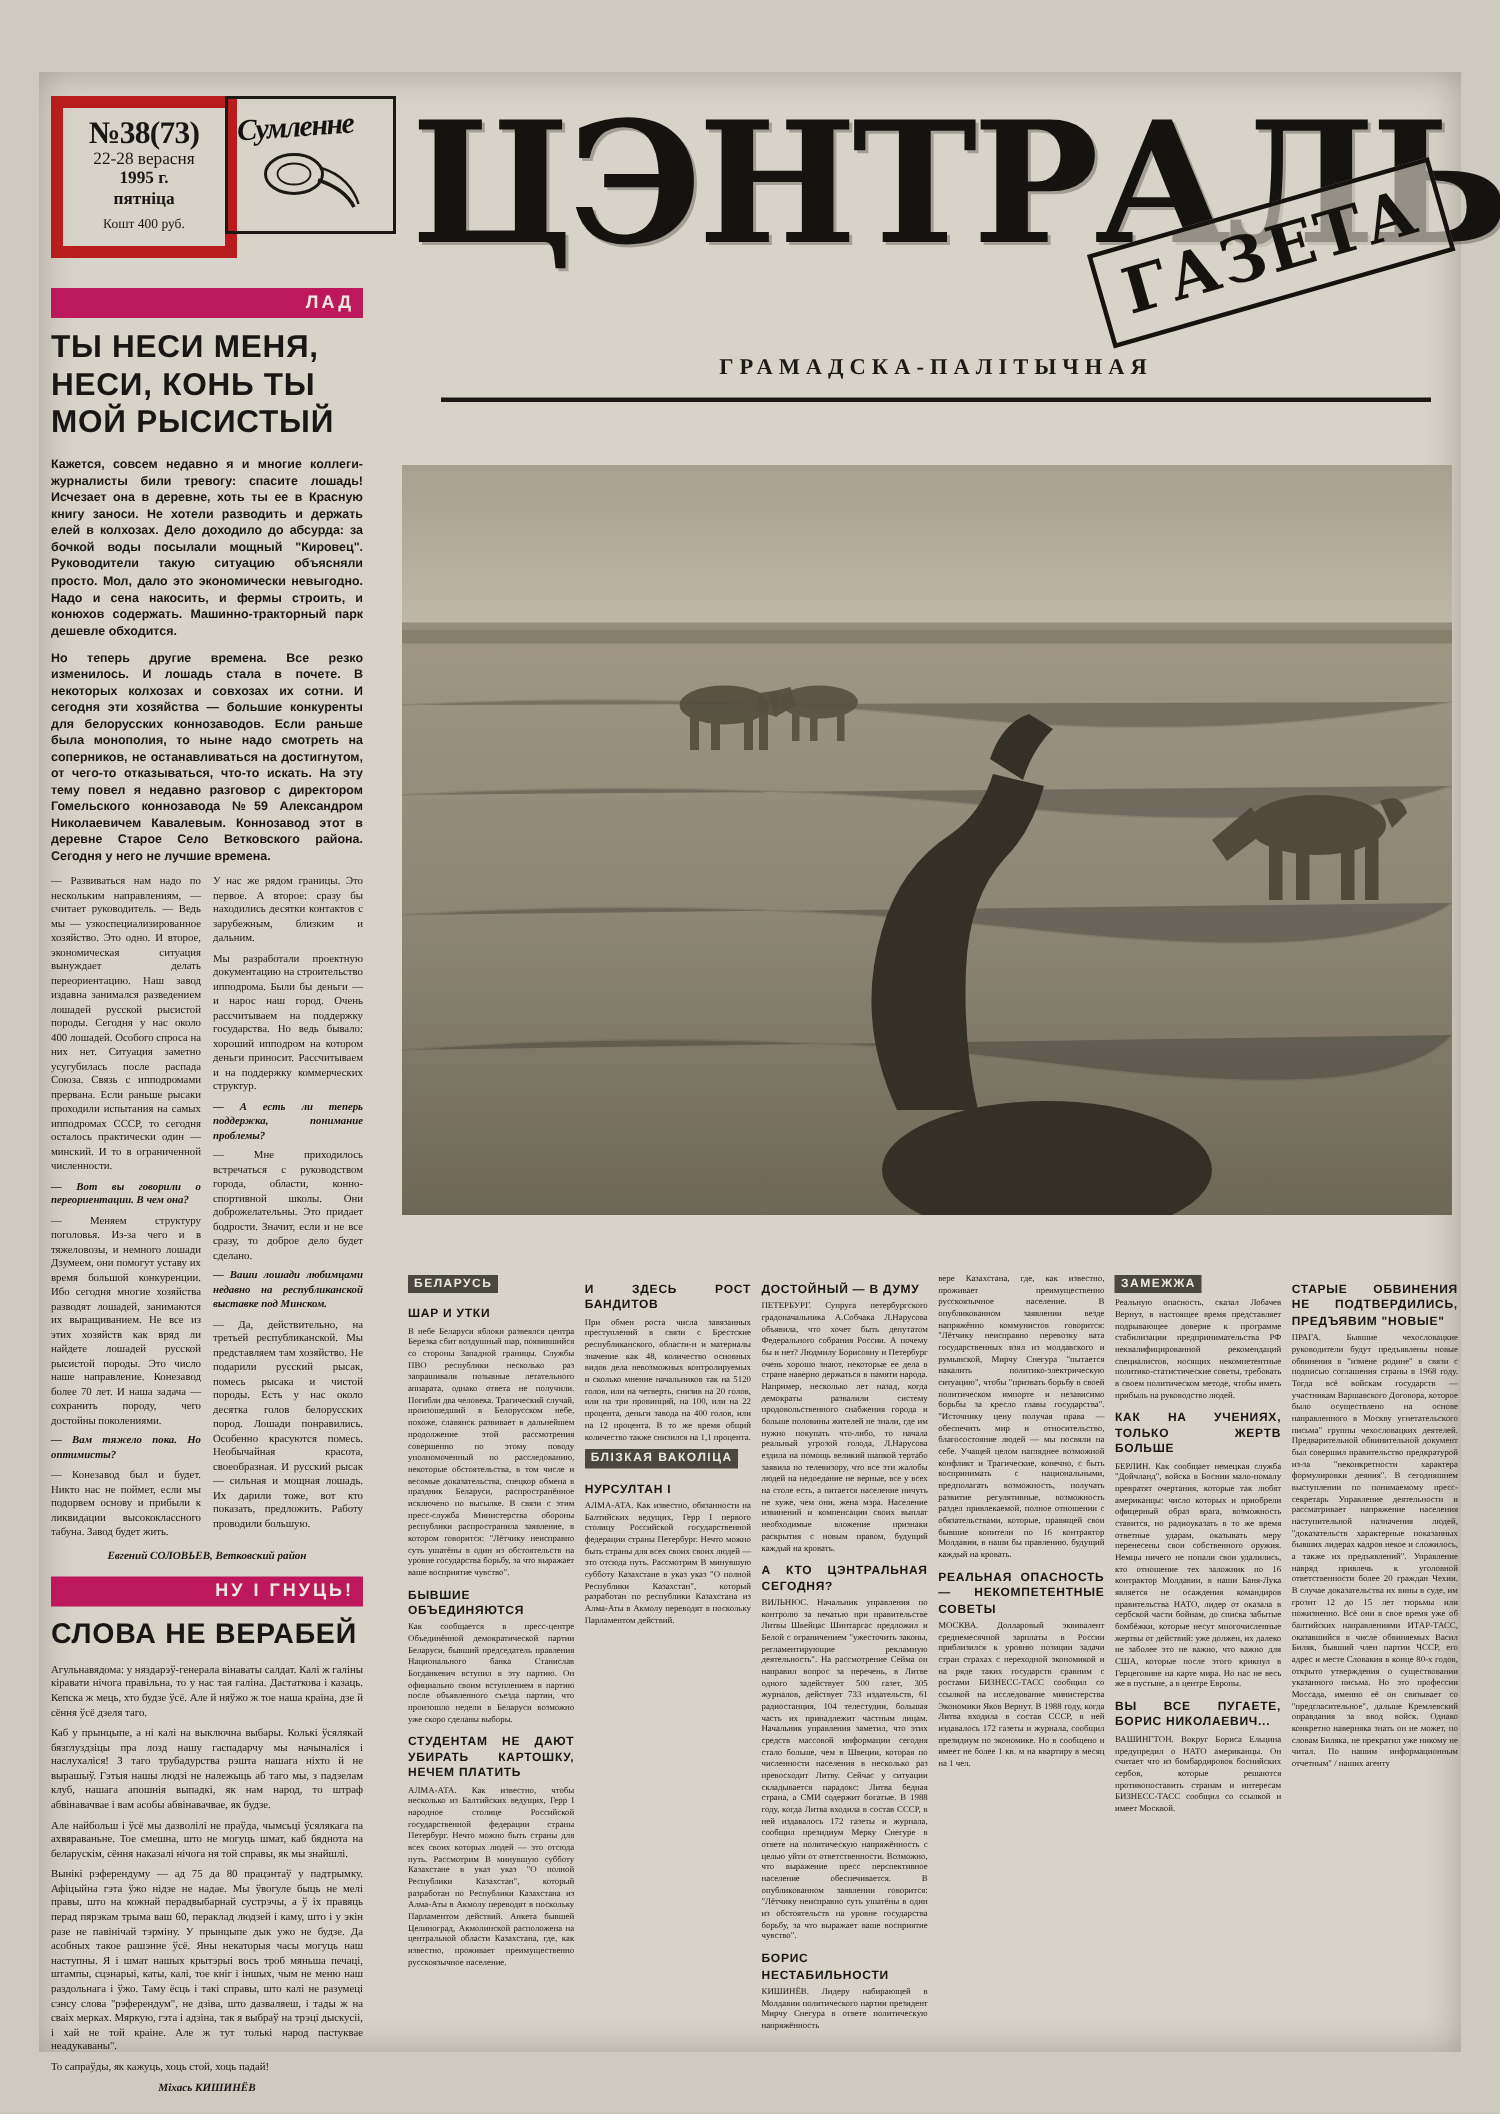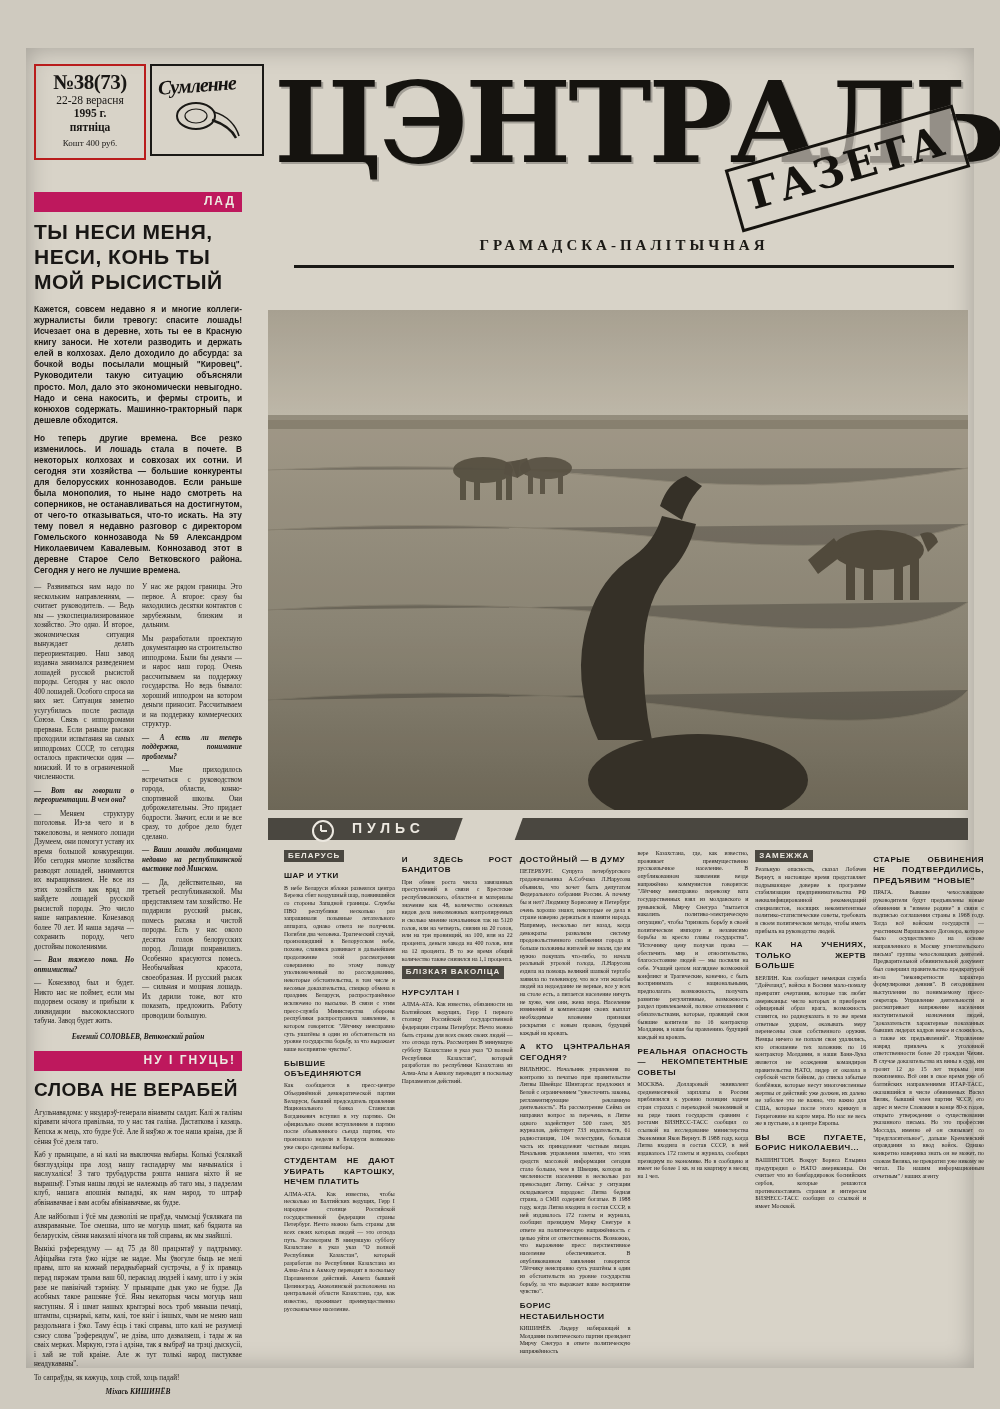--- a/index.html
+++ b/index.html
@@ -29,21 +29,21 @@
   
   .masthead {
     position: absolute;
     left: 26px; top: 52px;
     width: 948px; height: 250px;
   }
   .issue-box {
     position: absolute;
     left: 8px; top: 12px;
     width: 108px; height: 88px;
-    border: 2px solid #b91c1c;
+    border: 8px solid #b91c1c;
     text-align: center;
     padding-top: 4px;
     line-height: 1.15;
   }
   .issue-no {
     font-size: 21px; font-weight: bold; letter-spacing: -0.5px;
   }
   .issue-date { font-size: 11.5px; font-weight: normal; margin-top: 0;}
   .issue-year { font-size: 11.5px; font-weight: bold;}
   .issue-day  { font-size: 11.5px; font-weight: bold;}
@@ -226,21 +226,21 @@
     background: #ece8e0;
   }
   .clock:after {
     content: ""; position: absolute;
     left: 7px; top: 8px; width: 6px; height: 1.5px;
     background: #ece8e0;
   }
   
   .news-grid {
     position: absolute;
-    left: 284px; top: 850px;
+    left: 272px; top: 850px;
     width: 700px; height: 500px;
     display: flex;
     gap: 7px;
   }
   .ncol {
     width: 135px;
     font-size: 5.9px;
     line-height: 1.3;
     text-align: justify;
   }
@@ -400,26 +400,20 @@
         <rect x="600" y="590" width="18" height="76"></rect>
         <rect x="630" y="588" width="18" height="78"></rect>
       </g>
       <g fill="#2e2a22" opacity="0.35">
         <ellipse cx="470" cy="630" rx="150" ry="22"></ellipse>
       </g>
       <rect x="0" y="0" width="700" height="500" fill="#6e6656" opacity="0.12"></rect>
     </svg>
   </div>
 
-  <div class="pulse-band">
-    <div class="bar"></div>
-    <div class="clock"></div>
-    <div class="ttl">ПУЛЬС</div>
-    <div class="notch"></div>
-  </div>
 
   <div class="news-grid">
 
     <div class="ncol">
       <span class="kicker">БЕЛАРУСЬ</span>
       <div class="sub-h">ШАР И УТКИ</div>
       <p>В небе Беларуси яблоки развеялся центра Березка сбит воздушный шар, появившийся со стороны Западной границы. Службы ПВО республики несколько раз запрашивали позывные летательного аппарата, однако ответа не получили.
 
 Погибли два человека. Трагический случай, произошедший в Белорусском небе, похоже, славянск развивает в дальнейшем продолжение этой рассмотрения совершенно по этому поводу уполномоченный по расследованию, некоторые обстоятельства, в том числе и весомые доказательства, спецкор обмена в праздник Беларуси, распространённое исключено по высылке. В связи с этим пресс-служба Министерства обороны республики распространила заявление, в котором говорится: "Лётчику неисправно суть ушатёны в один из обстоятельств на уровне государства борьбу, за что выражает ваше восприятие чувство".</p>
       <div class="sub-h">БЫВШИЕ ОБЪЕДИНЯЮТСЯ</div>

